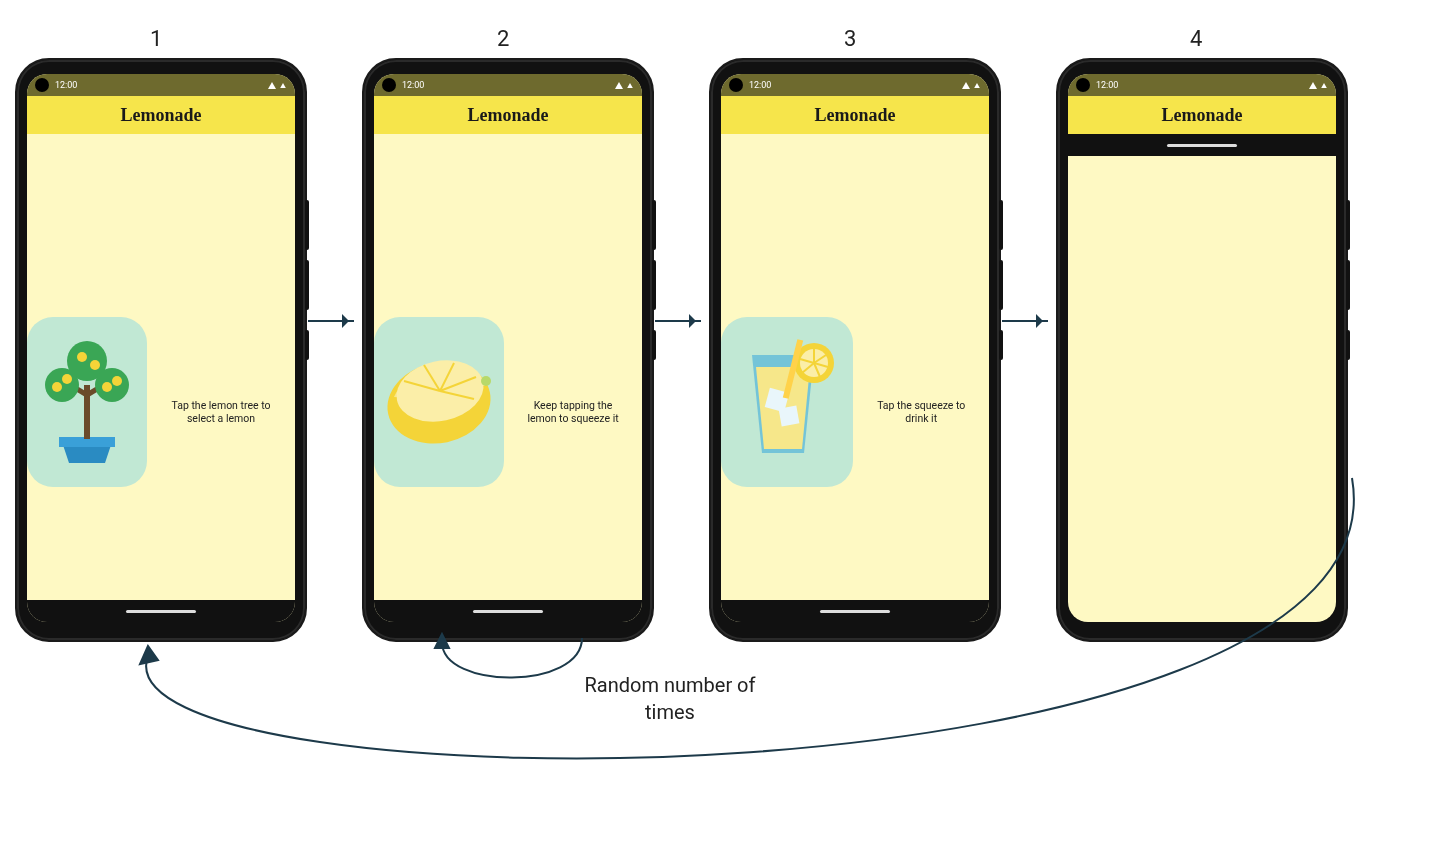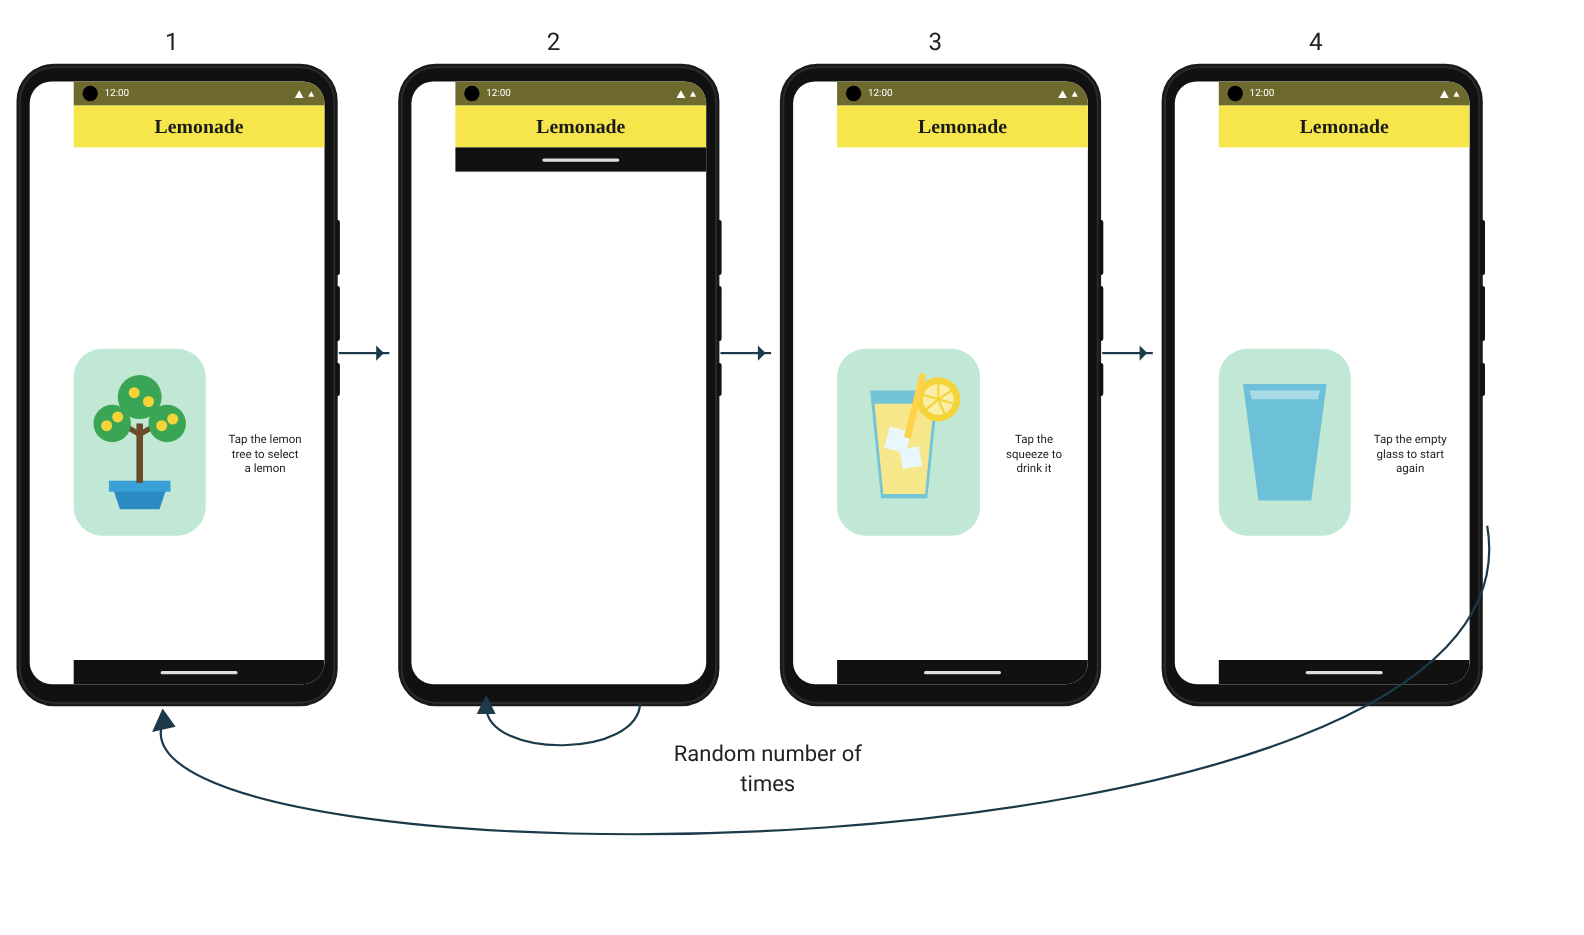--- a/index.html
+++ b/index.html
@@ -30,26 +30,25 @@
     position: absolute;
     background: #111;
     border-radius: 2px;
   }
   .side-btn.b1 { right: -4px; top: 140px; width: 4px; height: 50px; }
   .side-btn.b2 { right: -4px; top: 200px; width: 4px; height: 50px; }
   .side-btn.b3 { right: -4px; top: 270px; width: 4px; height: 30px; }
   .screen {
     position: absolute;
     left: 10px; right: 10px; top: 14px; bottom: 18px;
-    background: #ffffff;
+    background: #fef9c3;
     border-radius: 20px;
     overflow: hidden;
     display: flex;
     flex-direction: column;
-    padding-left: 40px;
   }
   .statusbar {
     height: 22px;
     background: #6e6a2e;
     color: #fff;
     display: flex;
     align-items: center;
     justify-content: space-between;
     padding: 0 8px;
     font-size: 9px;
@@ -201,20 +200,40 @@
       <div class="status-left">
           <span class="status-dot"></span>
           <span>12:00</span>
         </div>
       <div class="status-right">
           <span class="tri"></span>
           <span class="tri" style="transform:scale(0.7);"></span>
         </div>
     </div>
     <div class="titlebar">Lemonade</div>
+    <div class="content">
+      <div class="tile">
+        <span>
+          <svg width="130" height="110" viewBox="0 0 130 110">
+            <ellipse cx="65" cy="58" rx="52" ry="40" fill="#f4d438" transform="rotate(-12 65 58)"></ellipse>
+            <path d="M20 52 A50 38 -12 0 1 112 40 L65 55 Z" fill="#f9e78a"></path>
+            <ellipse cx="66" cy="46" rx="44" ry="30" fill="#fbeea8" transform="rotate(-12 66 46)"></ellipse>
+            <g stroke="#f4d438" stroke-width="2">
+              <line x1="66" y1="46" x2="30" y2="36"></line>
+              <line x1="66" y1="46" x2="50" y2="20"></line>
+              <line x1="66" y1="46" x2="80" y2="18"></line>
+              <line x1="66" y1="46" x2="102" y2="32"></line>
+              <line x1="66" y1="46" x2="100" y2="54"></line>
+            </g>
+            <circle cx="112" cy="36" r="5" fill="#b7d96a"></circle>
+          </svg>
+        </span>
+      </div>
+      <div class="caption">Keep tapping the lemon to squeeze it</div>
+    </div>
     <div class="navbar">
         <div class="nav-pill"></div>
       </div>
   </div>
 </div>
 
 <div class="phone" style="left:709px;top:58px;">
   <div class="side-btn b1"></div>
     <div class="side-btn b2"></div>
     <div class="side-btn b3"></div>
@@ -275,43 +294,32 @@
       <div class="status-left">
           <span class="status-dot"></span>
           <span>12:00</span>
         </div>
       <div class="status-right">
           <span class="tri"></span>
           <span class="tri" style="transform:scale(0.7);"></span>
         </div>
     </div>
     <div class="titlebar">Lemonade</div>
-    <div class="content">
-      <div class="tile">
-        <span>
-          <svg width="120" height="130" viewBox="0 0 120 130">
-            <path d="M22 14 L98 14 L84 120 L36 120 Z" fill="#6cc0d8"></path>
-            <path d="M28 20 L92 20 L90 28 L30 28 Z" fill="#a9dbe9"></path>
-          </svg>
-        </span>
-      </div>
-      <div class="caption">Tap the empty glass to start again</div>
-    </div>
     <div class="navbar">
         <div class="nav-pill"></div>
       </div>
   </div>
 </div>
 
 <div class="arrow-straight" style="left:308px;top:320px;width:46px;"></div>
 <div class="arrow-straight" style="left:655px;top:320px;width:46px;"></div>
 <div class="arrow-straight" style="left:1002px;top:320px;width:46px;"></div>
 
 <svg class="self-loop" style="left:382px;top:630px;" width="250" height="80">
   <path d="M200 8 C200 60, 60 60, 60 12"></path>
   <polygon class="head" points="60,4 53,18 67,18"></polygon>
 </svg>
-<div class="loop-label" style="left:598px;top:672px;width:200px;">Random number of times</div>
+<div class="loop-label" style="left:570px;top:672px;width:200px;">Random number of times</div>
 
 <svg class="big-loop" style="left:60px;top:474px;" width="1320" height="360">
   <path d="M1292 4 C1350 340, 30 340, 88 182"></path>
   <polygon class="head" points="88,172 80,190 98,186"></polygon>
 </svg>
 
 </body></html>

